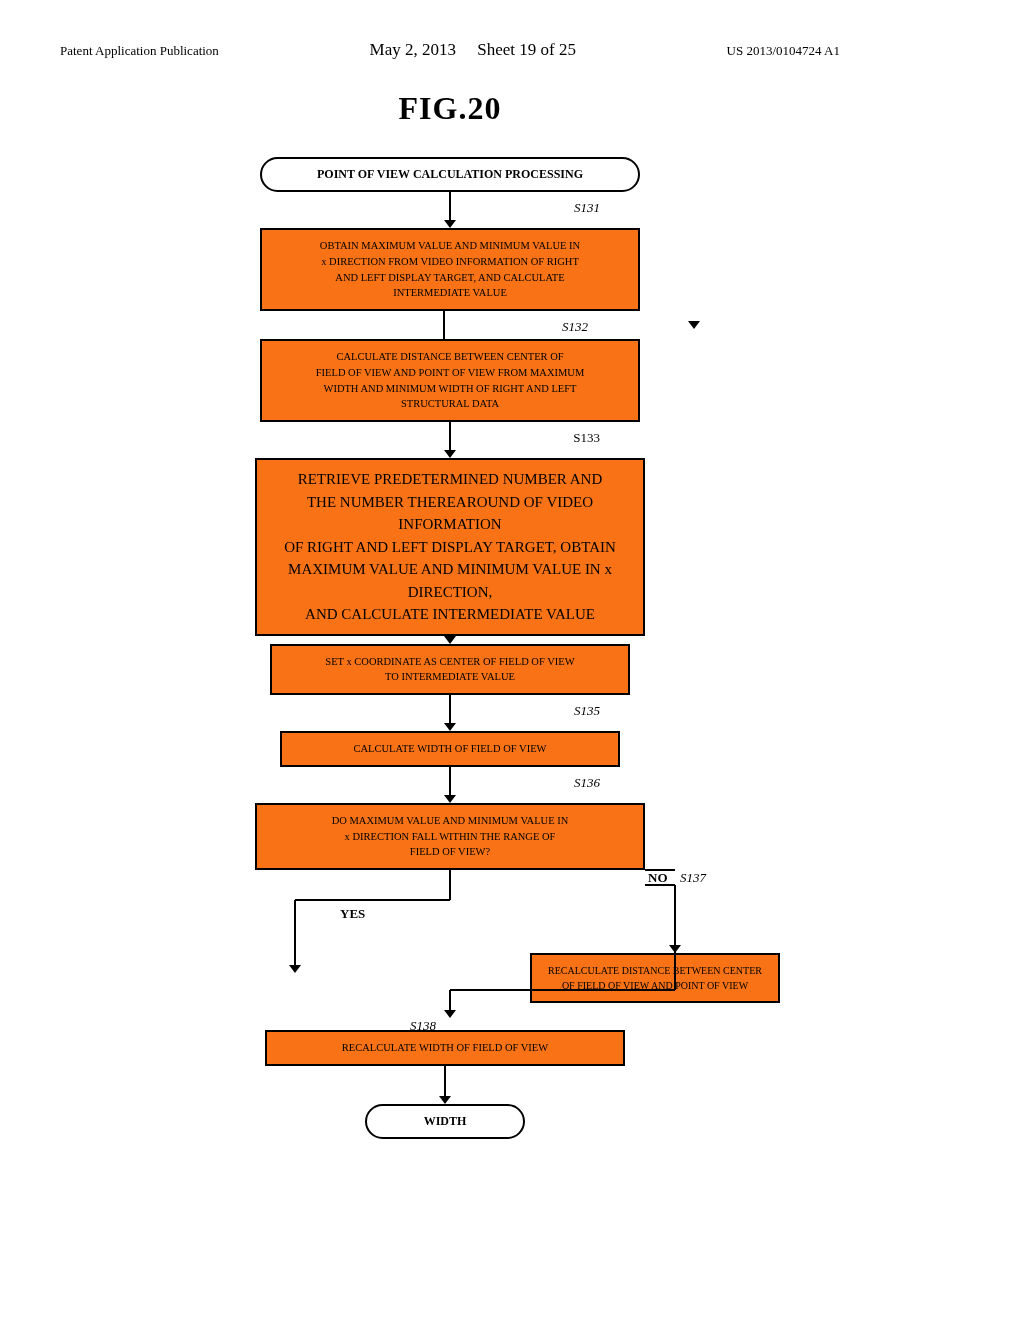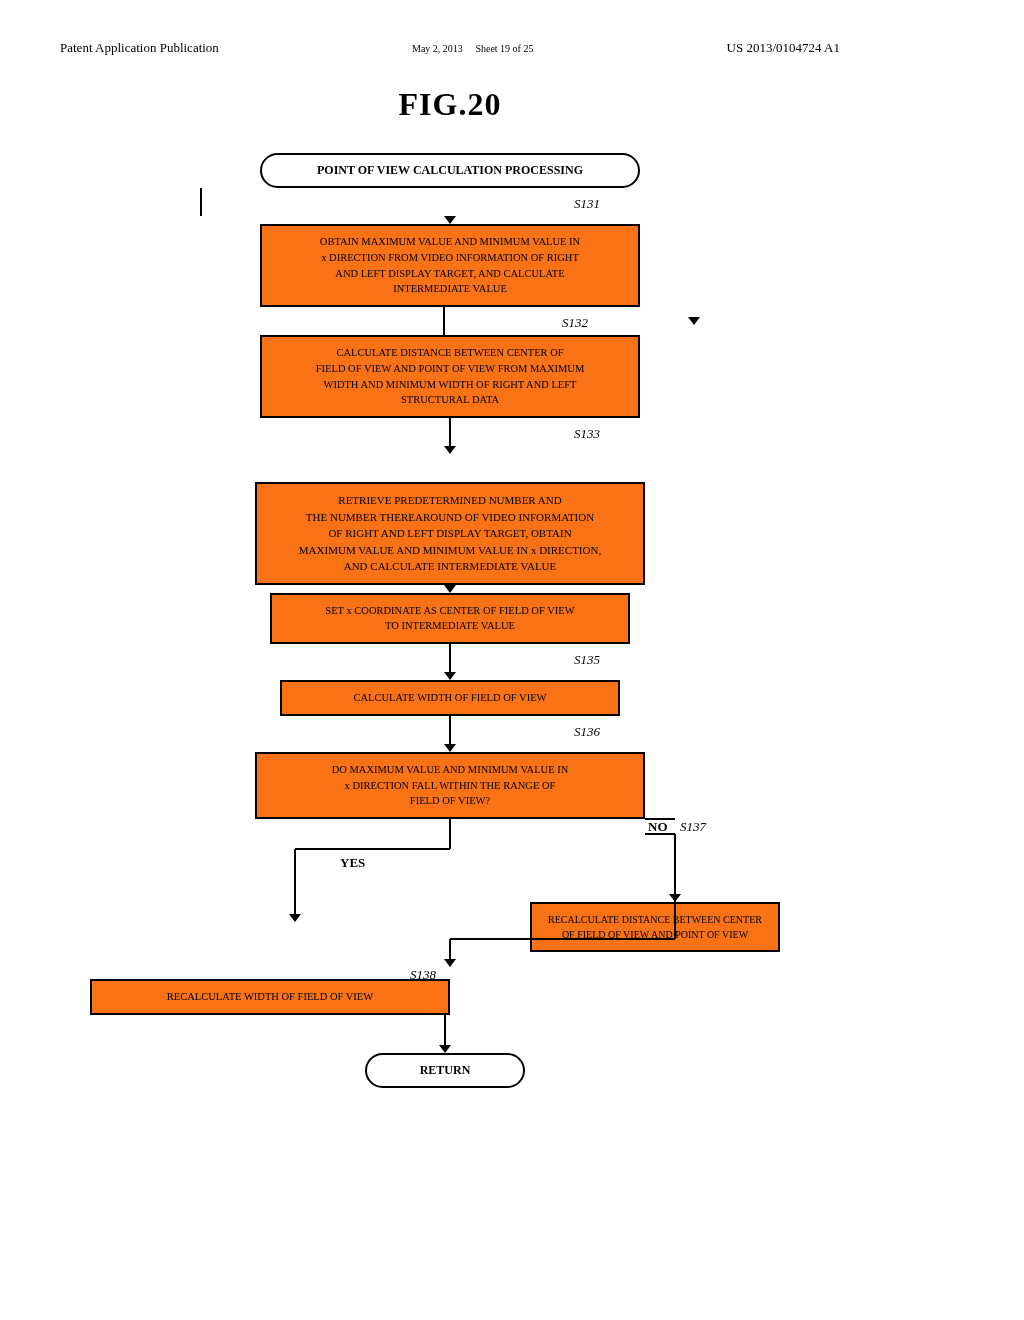--- a/index.html
+++ b/index.html
@@ -25,21 +25,21 @@
       justify-content: space-between;
       align-items: baseline;
       margin-bottom: 10px;
       font-size: 13px;
     }
     .header-left {
       font-weight: normal;
       font-size: 13px;
     }
     .header-center {
-      font-size: 10px;
+      font-size: 17px;
     }
     .header-right {
       font-size: 13px;
     }
 
     
     .fig-title {
       text-align: center;
       font-size: 32px;
       font-weight: bold;
@@ -109,21 +109,21 @@
 
   <div class="flowchart">
 
     <div style="position:relative; display:flex; align-items:flex-start; justify-content:center; width:500px;">
       <div class="box-rounded" style="width:380px; font-size:12px;">
         POINT OF VIEW CALCULATION PROCESSING
       </div>
     </div>
 
     <div style="display:flex; flex-direction:column; align-items:center; position:relative; width:500px;">
-      <div style="display:flex; align-items:flex-end; justify-content:flex-start; position:relative; width:100%;">
+      <div style="display:flex; align-items:flex-end; justify-content:center; position:relative; width:100%;">
         <div style="width:2px; height:28px; background:#000; margin-left:0;"></div>
         <span style="position:absolute; right:100px; bottom:4px; font-size:13px; font-style:italic;">S131</span>
       </div>
       <div class="arrow-head-down"></div>
     </div>
 
     <div style="position:relative; width:500px; display:flex; justify-content:center;">
       <div class="box-rect main-box" style="width:380px; font-size:10.5px; line-height:1.5;">
         OBTAIN MAXIMUM VALUE AND MINIMUM VALUE IN<br>
         x DIRECTION FROM VIDEO INFORMATION OF RIGHT<br>
@@ -145,27 +145,27 @@
         CALCULATE DISTANCE BETWEEN CENTER OF<br>
         FIELD OF VIEW AND POINT OF VIEW FROM MAXIMUM<br>
         WIDTH AND MINIMUM WIDTH OF RIGHT AND LEFT<br>
         STRUCTURAL DATA
       </div>
     </div>
 
     <div style="display:flex; flex-direction:column; align-items:center; position:relative; width:500px;">
       <div style="display:flex; align-items:flex-end; justify-content:center; position:relative; width:100%;">
         <div style="width:2px; height:28px; background:#000;"></div>
-        <span style="position:absolute; right:100px; bottom:4px; font-size:13px; font-style:italic;">S133</span>
-      </div>
-      <div class="arrow-head-down"></div>
-    </div>
-
-    <div style="position:relative; width:500px; display:flex; justify-content:center;">
-      <div class="box-rect main-box" style="width:390px; font-size:11px; line-height:1.5;margin-top:28px;">
+        <span style="position:absolute; right:100px; bottom:4px; font-size:13px; ">S133</span>
+      </div>
+      <div class="arrow-head-down"></div>
+    </div>
+
+    <div style="position:relative; width:500px; display:flex; justify-content:center;">
+      <div class="box-rect main-box" style="width:390px; font-size:15px; line-height:1.5;">
         RETRIEVE PREDETERMINED NUMBER AND<br>
         THE NUMBER THEREAROUND OF VIDEO INFORMATION<br>
         OF RIGHT AND LEFT DISPLAY TARGET, OBTAIN<br>
         MAXIMUM VALUE AND MINIMUM VALUE IN x DIRECTION,<br>
         AND CALCULATE INTERMEDIATE VALUE
       </div>
     </div>
 
     <div style="display:flex; flex-direction:column; align-items:center; position:relative; width:500px;">
       <div class="arrow-head-down"></div>
@@ -253,31 +253,31 @@
       <svg width="700" height="60" style="position:absolute; top:-20px; left:0; overflow:visible;">
 
         <text x="310" y="20" font-size="13" font-style="italic" font-family="Times New Roman">S138</text>
 
         <line x1="575" y1="-60" x2="575" y2="-20" stroke="#000" stroke-width="2"></line>
         <line x1="350" y1="-20" x2="575" y2="-20" stroke="#000" stroke-width="2"></line>
         <line x1="350" y1="-20" x2="350" y2="0" stroke="#000" stroke-width="2"></line>
         <polygon points="344,0 356,0 350,8" fill="#000"></polygon>
       </svg>
 
-      <div style="display:flex; flex-direction:column; align-items:flex-start; width:700px;">
+      <div style="display:flex; flex-direction:column; align-items:center; width:700px;">
         <div class="box-rect" style="width:360px; font-size:10.5px; line-height:1.5; margin-left:-10px;">
           RECALCULATE WIDTH OF FIELD OF VIEW
         </div>
       </div>
     </div>
 
     <div style="display:flex; flex-direction:column; align-items:center; position:relative; width:500px; margin-left:-10px;">
       <div style="width:2px; height:30px; background:#000;"></div>
       <div class="arrow-head-down"></div>
     </div>
 
     <div style="position:relative; width:500px; display:flex; justify-content:center; margin-left:-10px;">
-      <div class="box-rounded" style="width:160px; font-size:12px;">RETURN</div>
+      <div class="box-rounded" style="width:160px; font-size:12px;">WIDTH</div>
     </div>
 
   </div>
 
 </div>
 
 </body></html>

